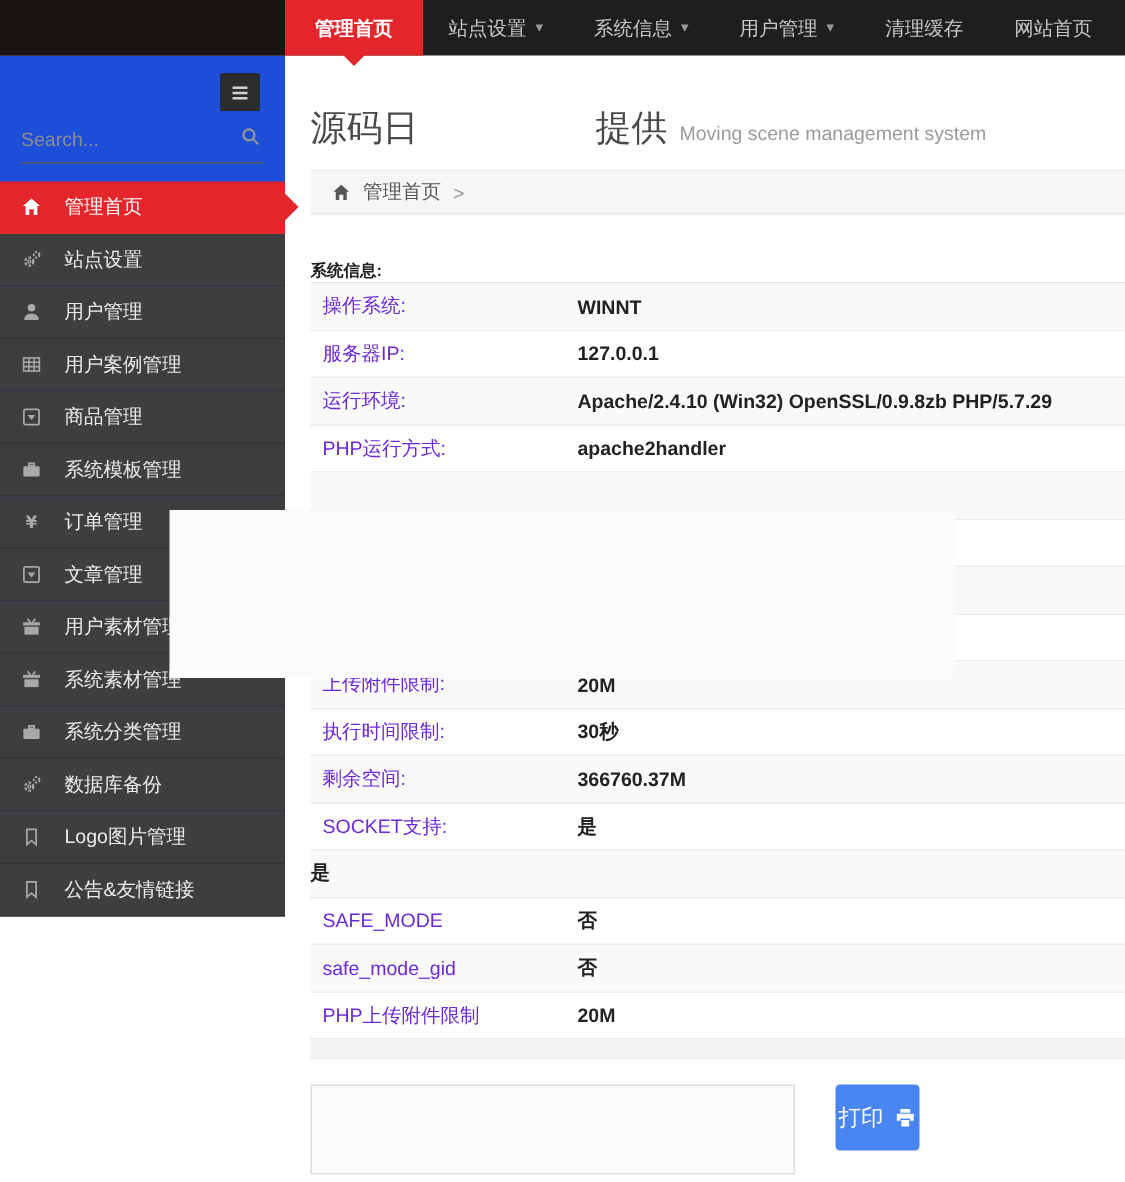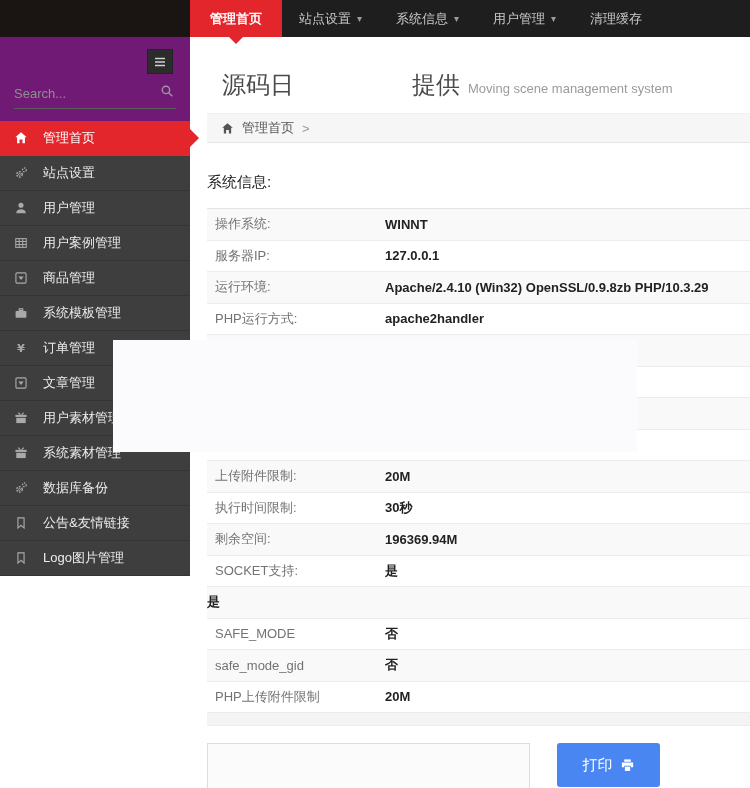--- a/index.html
+++ b/index.html
@@ -9,58 +9,58 @@
   .navbar { position:absolute; left:0; top:0; width:750px; height:37px; background:#1e1e1e; z-index:20; display:flex; align-items:stretch; }
   .navbar-logo-area { width:190px; height:37px; background:#1a1513; flex:0 0 auto; }
   .navbar-tabs { display:flex; align-items:stretch; flex:1 1 auto; }
   .nav-tab { display:flex; align-items:center; padding:0 17px; color:#c9c9c9; font-size:13px; cursor:pointer; position:relative; white-space:nowrap; }
   .nav-tab .caret { font-size:10px; margin-left:6px; color:#9a9a9a; }
   .nav-tab.active { background:var(--accent,#e3262c); color:#fff; font-weight:bold; padding:0 20px; }
   .nav-tab.active::after { content:""; position:absolute; left:50%; bottom:-7px; margin-left:-8px; border:8px solid transparent; border-top:8px solid var(--accent,#e3262c); border-bottom:none; }
   .nav-search { display:flex; align-items:center; padding:0 16px; color:#cfcfcf; cursor:pointer; }
 
   
-  .sidebar { position:absolute; left:0; top:37px; width:190px; height:534px; background:#701a75; z-index:10; }
+  .sidebar { position:absolute; left:0; top:37px; width:190px; height:534px; background:#1d4ed8; z-index:10; }
   .hamburger { width:26px; height:25px; background:#2c2c2c; border:1px solid #242424; margin:12px 17px 6px auto; display:flex; align-items:center; justify-content:center; cursor:pointer; }
   .side-search { position:relative; margin:6px 14px 12px 14px; border-bottom:1px solid #5c5c5c; padding:4px 0 6px 0; }
   .side-search input { width:140px; background:transparent; border:none; outline:none; color:#bdbdbd; font-size:13px; font-family:inherit; }
   .side-search input::placeholder { color:#8f8f8f; }
   .side-search .mag { position:absolute; right:2px; top:4px; color:#9a9a9a; }
   .side-menu { list-style:none; }
   .side-item { height:35px; display:flex; align-items:center; padding-left:14px; color:#ececec; font-size:13px; background:#3e3e3e; border-bottom:1px solid #343434; cursor:pointer; position:relative; }
   .side-item .ico { width:18px; margin-right:11px; color:#a9a9a9; display:inline-flex; align-items:center; }
   .side-item.active { background:var(--accent,#e3262c); color:#fff; border-bottom-color:var(--accent,#e3262c); }
   .side-item.active .ico { color:#fff; }
   .side-item.active::after { content:""; position:absolute; right:-9px; top:50%; margin-top:-9px; border:9px solid transparent; border-left:9px solid var(--accent,#e3262c); border-right:none; }
 
   
   .main { position:absolute; left:190px; top:37px; width:560px; height:751px; background:#fff; }
-  .page-header { padding:22px 0 12px 32px; }
+  .page-header { padding:22px 0 12px 17px; }
   .page-title { font-size:24px; font-weight:normal; color:#4a4a4a; display:flex; align-items:baseline; }
   .title-censored-gap { display:inline-block; width:118px; height:34px; background:#fff; }
   .page-subtitle { font-size:13px; color:#9b9b9b; margin-left:8px; font-weight:normal; }
   .breadcrumb-wrap { padding-left:17px; }
   .breadcrumb { background:#f6f6f6; border-bottom:1px solid #e6e6e6; border-top:1px solid #efefef; height:30px; display:flex; align-items:center; padding-left:14px; font-size:13px; color:#666; }
   .breadcrumb .bc-home { display:inline-flex; align-items:center; margin-right:8px; color:#555; cursor:pointer; }
   .breadcrumb .bc-label { color:#555; cursor:pointer; }
   .breadcrumb .bc-sep { margin-left:8px; color:#999; }
 
   .content-body { padding:30px 0 0 17px; }
-  .section-title { font-size:15px; font-weight:400; color:#222; margin-bottom:16px; }
+  .section-title { font-size:11px; font-weight:700; color:#222; }
   .info-table { border-top:1px solid #e4e4e4; }
   .info-row { height:31.5px; display:flex; align-items:center; font-size:13px; border-bottom:1px solid #ececec; }
   .info-row:nth-child(odd) { background:#f9f9f9; }
   .info-row:nth-child(even) { background:#fff; }
-  .info-label { width:178px; padding-left:8px; color:#737373; flex:0 0 auto; }
+  .info-label { width:178px; padding-left:8px; color:#6d28d9; flex:0 0 auto; }
   .info-value { font-weight:bold; color:#222;text-align:center; }
   .table-footer-strip { height:13px; background:#f4f4f5; border-bottom:1px solid #ededed; }
 
   .bottom-row { display:flex; margin-top:17px; gap:27px; }
   .print-box { width:323px; height:60px; border:1px solid #ddd; background:#fbfbfb; }
-  .print-btn { width:103px; height:44px; background:var(--btn-blue,#4a86f2); color:#fff; border:none; border-radius:3px; font-size:15px; font-family:inherit; display:flex; align-items:center; justify-content:center; gap:7px; cursor:pointer; }
+  .print-btn { width:56px; height:44px; background:var(--btn-blue,#4a86f2); color:#fff; border:none; border-radius:3px; font-size:15px; font-family:inherit; display:flex; align-items:center; justify-content:center; gap:7px; cursor:pointer; }
 
   
   .censor-main { position:absolute; left:113px; top:340px; width:524px; height:112px; background:#fbfbfd; z-index:40; }
 
   svg { display:block; }
 </style>
 </head>
 <body>
 
 <header class="navbar">
@@ -76,20 +76,23 @@
       <div class="nav-tab">
         <span>系统信息</span>
         <span class="caret">▾</span>
       </div>
       <div class="nav-tab">
         <span>用户管理</span>
         <span class="caret">▾</span>
       </div>
       <div class="nav-tab">
         <span>清理缓存</span>
+      </div>
+      <div class="nav-tab">
+        <span>网站首页</span>
       </div>
     </nav>
   <span class="nav-search">
     
   </span>
 </header>
 
 <aside class="sidebar">
   <div class="hamburger">
     <svg viewBox="0 0 16 16" width="16" height="16" fill="none" stroke="#cfcfcf" stroke-width="1.6">
@@ -192,43 +195,52 @@
           <svg viewBox="0 0 16 16" width="14" height="14" fill="currentColor">
             <rect x="1.6" y="4.4" width="12.8" height="2.4"></rect>
             <rect x="2.6" y="7.8" width="10.8" height="6"></rect>
             <path d="M7.2 4.4 5 1.8M8.8 4.4 11 1.8" stroke="currentColor" stroke-width="1.4" fill="none"></path>
           </svg>
         </span>
         <span>系统素材管理</span>
       </li>
       <li class="side-item">
         <span class="ico">
+          <svg viewBox="0 0 16 16" width="14" height="14">
+            <path d="M6 3.3h4v2H6z" fill="none" stroke="currentColor" stroke-width="1.3"></path>
+            <rect x="1.8" y="5.6" width="12.4" height="7.8" rx="1" fill="currentColor"></rect>
+          </svg>
+        </span>
+        <span>系统分类管理</span>
+      </li>
+      <li class="side-item">
+        <span class="ico">
           <svg viewBox="0 0 16 16" width="14" height="14" fill="none" stroke="currentColor">
             <circle cx="6.3" cy="9.6" r="3.1" stroke-width="1.7" stroke-dasharray="2 1.4"></circle>
             <circle cx="6.3" cy="9.6" r="1.1" stroke-width="1"></circle>
             <circle cx="11.9" cy="4.4" r="2.1" stroke-width="1.5" stroke-dasharray="1.6 1.2"></circle>
           </svg>
         </span>
         <span>数据库备份</span>
       </li>
       <li class="side-item">
         <span class="ico">
           <svg viewBox="0 0 16 16" width="14" height="14" fill="none" stroke="currentColor" stroke-width="1.3">
             <path d="M4.5 2.2h7v11.6L8 10.7l-3.5 3.1z"></path>
           </svg>
         </span>
-        <span>公告&amp;友情链接</span>
+        <span>Logo图片管理</span>
       </li>
       <li class="side-item">
         <span class="ico">
           <svg viewBox="0 0 16 16" width="14" height="14" fill="none" stroke="currentColor" stroke-width="1.3">
             <path d="M4.5 2.2h7v11.6L8 10.7l-3.5 3.1z"></path>
           </svg>
         </span>
-        <span>Logo图片管理</span>
+        <span>公告&amp;友情链接</span>
       </li>
     </ul>
 </aside>
 
 <main class="main">
   <div class="page-header">
     <h1 class="page-title">
       <span>源码日</span>
       <span class="title-censored-gap"></span>
       <span>提供</span>
@@ -252,21 +264,21 @@
         <div class="info-row">
           <div class="info-label">操作系统:</div>
           <div class="info-value">WINNT</div>
         </div>
         <div class="info-row">
           <div class="info-label">服务器IP:</div>
           <div class="info-value">127.0.0.1</div>
         </div>
         <div class="info-row">
           <div class="info-label">运行环境:</div>
-          <div class="info-value">Apache/2.4.10 (Win32) OpenSSL/0.9.8zb PHP/10.3.29</div>
+          <div class="info-value">Apache/2.4.10 (Win32) OpenSSL/0.9.8zb PHP/5.7.29</div>
         </div>
         <div class="info-row">
           <div class="info-label">PHP运行方式:</div>
           <div class="info-value">apache2handler</div>
         </div>
         <div class="info-row">
           <div class="info-label"></div>
           <div class="info-value"></div>
         </div>
         <div class="info-row">
@@ -284,21 +296,21 @@
         <div class="info-row">
           <div class="info-label">上传附件限制:</div>
           <div class="info-value">20M</div>
         </div>
         <div class="info-row">
           <div class="info-label">执行时间限制:</div>
           <div class="info-value">30秒</div>
         </div>
         <div class="info-row">
           <div class="info-label">剩余空间:</div>
-          <div class="info-value">196369.94M</div>
+          <div class="info-value">366760.37M</div>
         </div>
         <div class="info-row">
           <div class="info-label">SOCKET支持:</div>
           <div class="info-value">是</div>
         </div>
         <div class="info-row">
           <div class="info-value">是</div>
         </div>
         <div class="info-row">
           <div class="info-label">SAFE_MODE</div>

